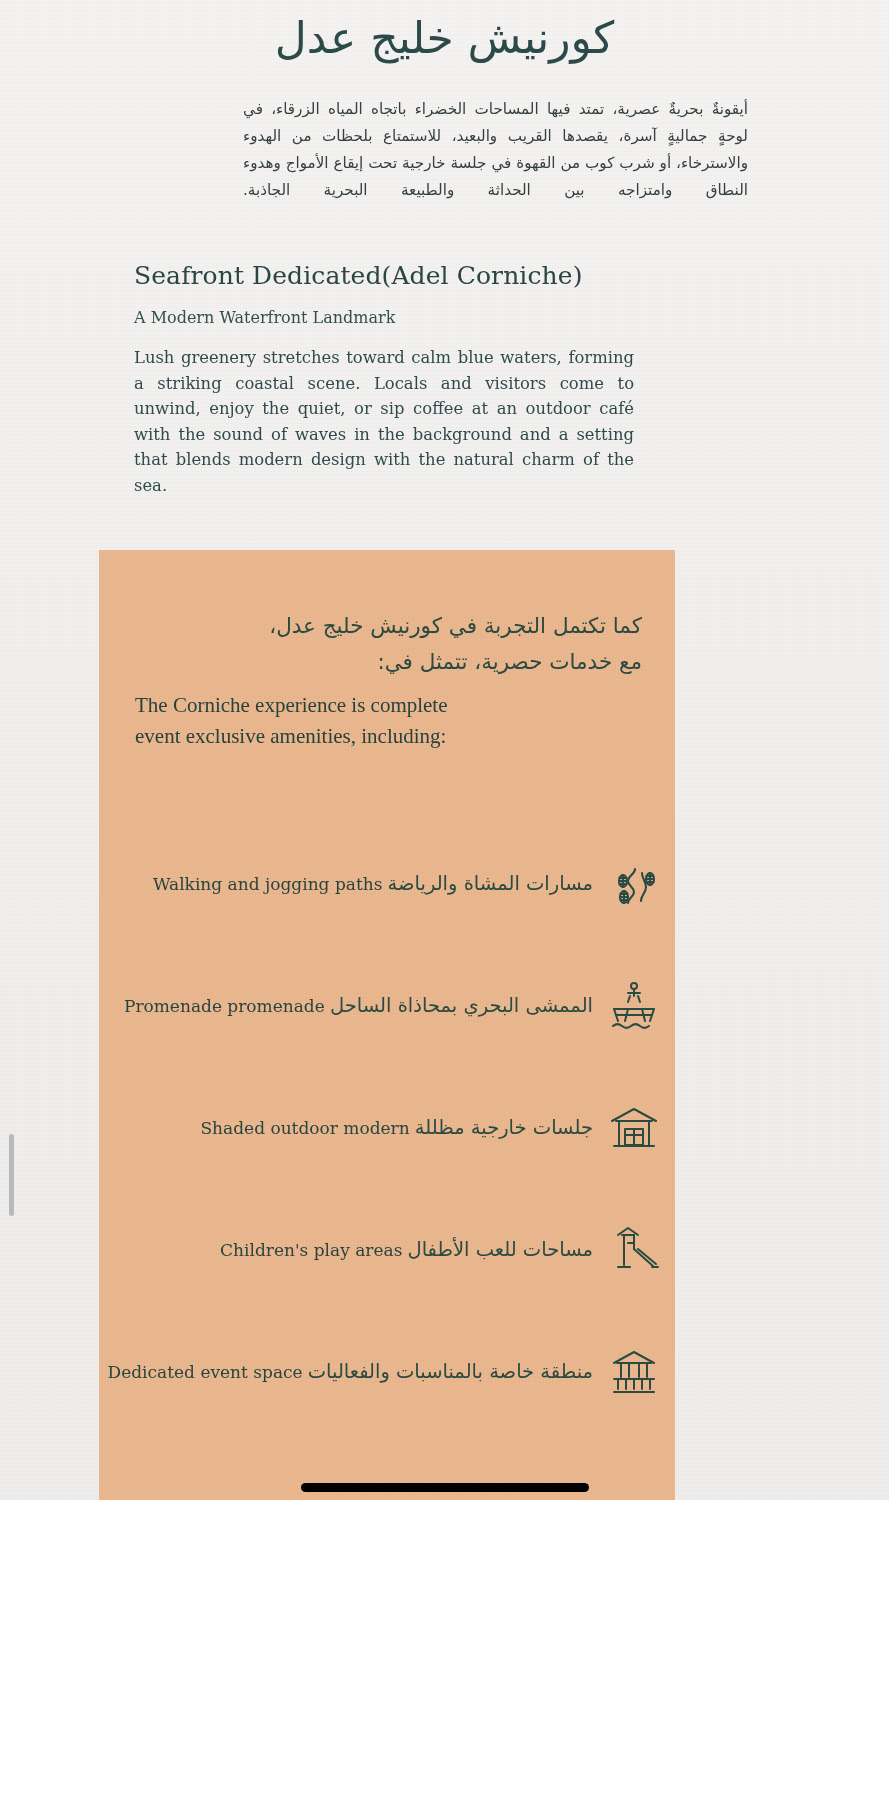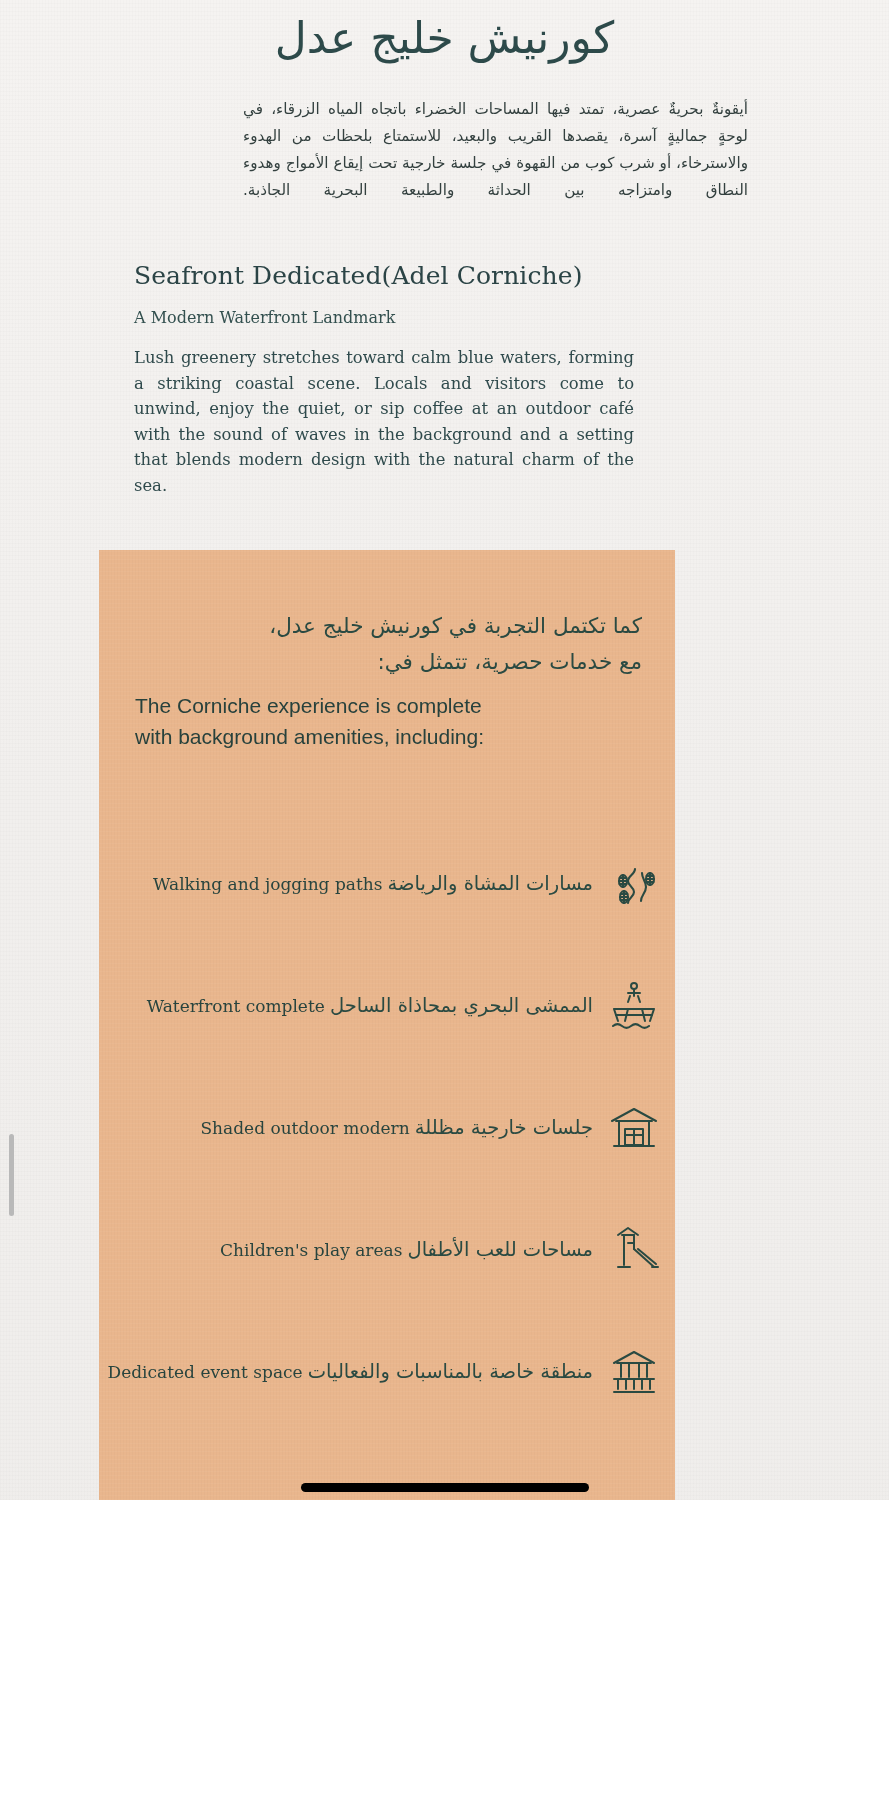--- a/index.html
+++ b/index.html
@@ -152,21 +152,21 @@
   }
   .panel-head-ar .l2 { display: block; }
 
   .panel-head-en {
     position: absolute;
     left: 36px;
     top: 140px;
     width: 520px;
     direction: ltr;
     text-align: left;
-    font-family: Liberation Sans, sans-serif;
+    font-family: Liberation Serif, serif;
     font-size: 21px;
     line-height: 31px;
     color: #27413c;
   }
 
   
   .amenities {
     position: absolute;
     left: 0;
     top: 272px;
@@ -249,21 +249,21 @@
 
   <div class="panel">
 
     <div class="panel-head-ar">
       <span class="l1">كما تكتمل التجربة في كورنيش خليج عدل،</span>
       <span class="l2">مع خدمات حصرية، تتمثل في:</span>
     </div>
 
     <div class="panel-head-en">
       <div>The Corniche experience is complete</div>
-      <div>with background amenities, including:</div>
+      <div>event exclusive amenities, including:</div>
     </div>
 
     <div class="amenities">
 
       <div class="amenity">
         <span class="icon">
           <svg viewBox="0 0 52 52" fill="none" stroke="#2a4a42" stroke-width="2.1" stroke-linecap="round" stroke-linejoin="round">
             <path d="M20 46c0-5 6-6 6-11s-6-6-6-11 7-7 7-12"></path>
             <path d="M33 44c0-6 5-8 5-14s-4-8-4-14"></path>
             <ellipse cx="15" cy="24" rx="4" ry="6"></ellipse>
@@ -285,21 +285,21 @@
           <svg viewBox="0 0 52 52" fill="none" stroke="#2a4a42" stroke-width="2" stroke-linecap="round" stroke-linejoin="round">
             <circle cx="26" cy="7" r="3"></circle>
             <path d="M26 10v7M20 14h12M22 17l-2 6M30 17l2 6"></path>
             <path d="M6 30h40M6 30l4 12M20 30l-3 12M34 30l3 12M46 30l-4 12"></path>
             <path d="M8 36h36"></path>
             <path d="M5 47c3-2.5 6-2.5 9 0s6 2.5 9 0 6-2.5 9 0 6 2.5 9 0"></path>
           </svg>
         </span>
         <span class="labels">
           <span class="lbl-ar">الممشى البحري بمحاذاة الساحل</span>
-          <span class="lbl-en">Waterfront complete</span>
+          <span class="lbl-en">Promenade promenade</span>
         </span>
       </div>
 
       <div class="amenity">
         <span class="icon">
           <svg viewBox="0 0 52 52" fill="none" stroke="#2a4a42" stroke-width="2" stroke-linecap="round" stroke-linejoin="round">
             <path d="M4 20 26 8l22 12"></path>
             <path d="M8 20h36"></path>
             <path d="M11 20v24M41 20v24"></path>
             <path d="M6 45h40"></path>

